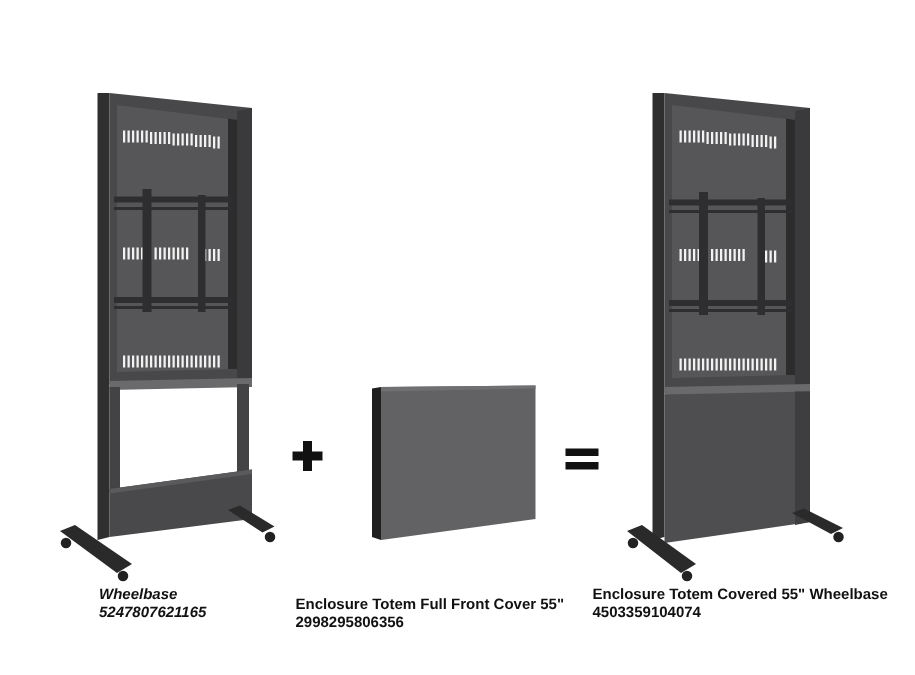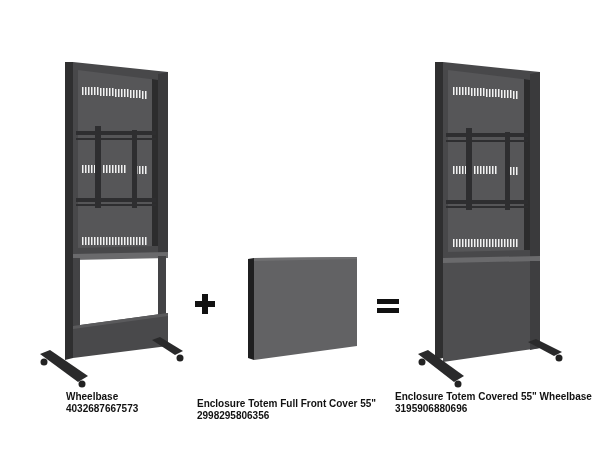--- a/index.html
+++ b/index.html
@@ -232,26 +232,26 @@
     <polygon points="112,203 122,203 122,290 112,292" fill="#3e3e40"></polygon>
 
     <polygon points="0,296 10,292 46,318 36,324" fill="#2a2a2b"></polygon>
     <circle cx="4" cy="304" r="3.5" fill="#222"></circle>
     <circle cx="40" cy="326" r="3.5" fill="#222"></circle>
     <polygon points="110,284 118,281 144,294 136,298" fill="#2a2a2b"></polygon>
     <circle cx="141" cy="300" r="3.5" fill="#222"></circle>
   </svg>
 </div>
 
-<div class="caption" style="left:66px; top:391px;">
+<div class="caption" style="left:66px; top:391px;font-style:italic;">
   <div>Wheelbase</div>
-  <div>4032687667573</div>
+  <div>5247807621165</div>
 </div>
 
 <div class="caption" style="left:197px; top:398px;">
   <div>Enclosure Totem Full Front Cover 55"</div>
   <div>2998295806356</div>
 </div>
 
 <div class="caption" style="left:395px; top:391px;">
   <div>Enclosure Totem Covered 55" Wheelbase</div>
-  <div>3195906880696</div>
+  <div>4503359104074</div>
 </div>
 
 </body></html>

